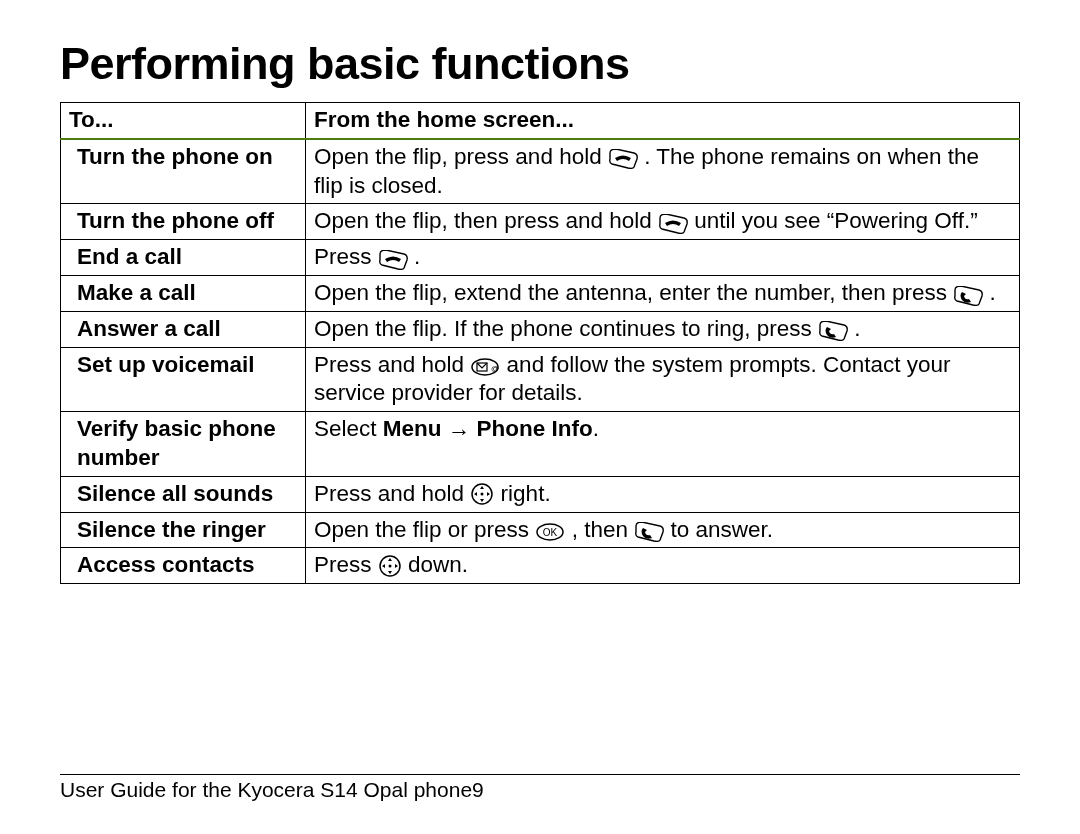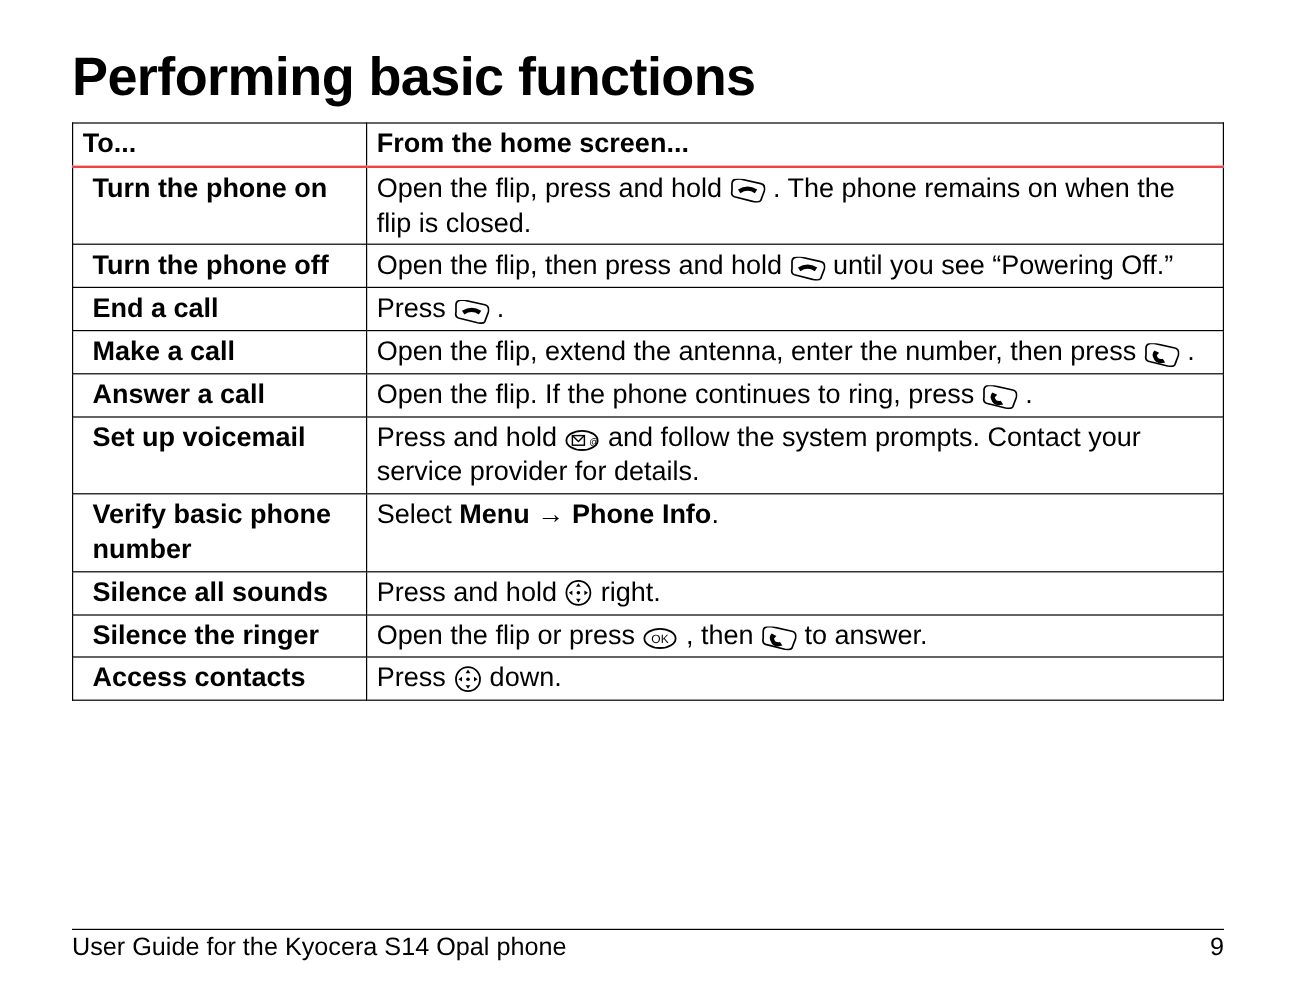--- a/index.html
+++ b/index.html
@@ -2,26 +2,26 @@
 <html><head>
 <meta charset="utf-8">
 <style>
   html,body{margin:0;padding:0;background:#fff;}
   body{font-family:Arial,Helvetica,sans-serif;color:#000;width:1080px;height:834px;position:relative;}
   .page{padding:38px 60px 0 60px;}
   h1{font-size:45px;margin:0 0 12px 0;font-weight:700;letter-spacing:-0.5px;}
   table{border-collapse:collapse;width:100%;font-size:22.5px;}
   th,td{border:1px solid #000;padding:3px 8px;text-align:left;vertical-align:top;line-height:1.28;}
   th{font-weight:700;}
-  thead th{border-bottom:2px solid #ef4444;}
+  thead th{border-bottom:2px solid #4d7c0f;}
   td.rowhead{font-weight:700;width:220px;padding-left:16px;}
   .instr .b{font-weight:700;}
   .icon{display:inline-block;vertical-align:-0.25em;}
   .footer{position:absolute;bottom:32px;left:60px;right:60px;
-    display:flex;justify-content:space-between;font-size:21px;border-top:1px solid #000;padding-top:3px;}
+    display:flex;font-size:21px;border-top:1px solid #000;padding-top:3px;}
   svg{display:block;}
 </style>
 </head>
 <body>
 
 <div class="page">
   <h1>Performing basic functions</h1>
   <table>
     <thead>
       <tr>

